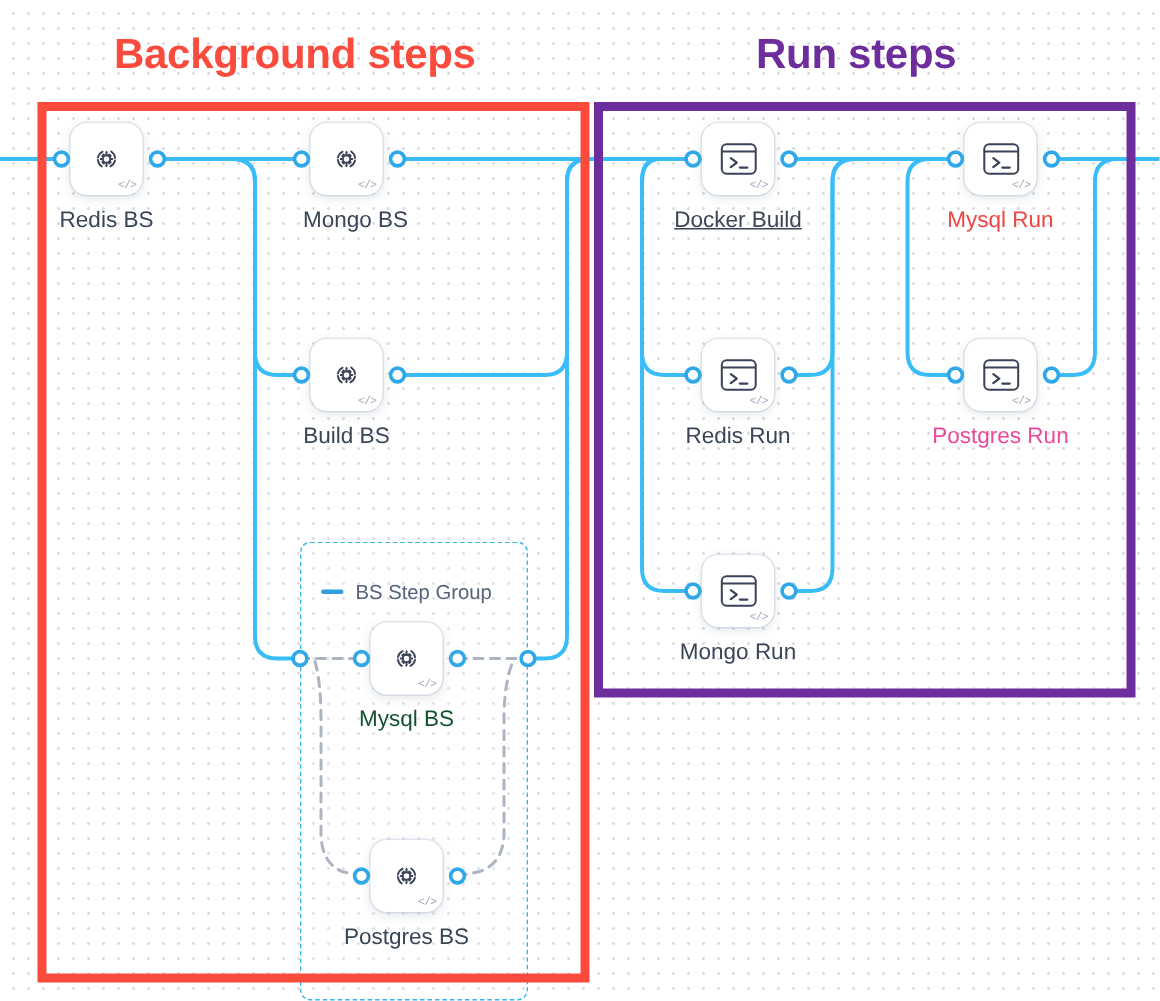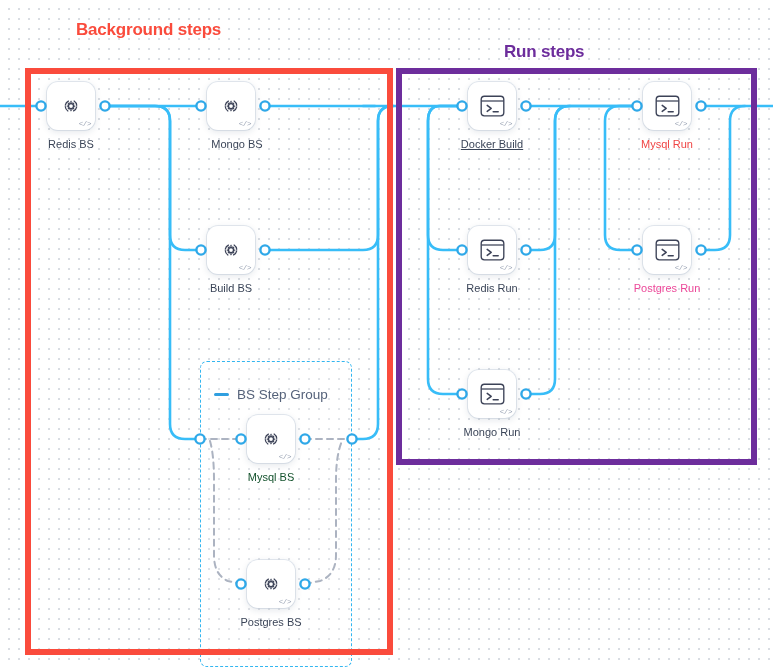--- a/index.html
+++ b/index.html
@@ -19,25 +19,25 @@
   #edge-layer{z-index:1;pointer-events:none;}
   #port-layer{z-index:5;pointer-events:none;}
 
   
   .section-frame{position:absolute;box-sizing:border-box;z-index:3;background:transparent;}
   .section-frame.bg{border:6px solid #fa4b3c;}
   .section-frame.run{border:6px solid #6d2d9c;}
 
   .section-title{
     position:absolute;z-index:6;
-    font-size:17px;font-weight:bold;letter-spacing:-0.2px;
+    font-size:28px;font-weight:bold;letter-spacing:-0.2px;
     white-space:nowrap;
   }
   .section-title.bg{color:#fa4b3c;}
-  .section-title.run{color:#6d2d9c;margin-top:22px;}
+  .section-title.run{color:#6d2d9c;}
 
   
   .group-box{
     position:absolute;box-sizing:border-box;z-index:2;
     border:1.4px dashed #33b6f0;border-radius:7px;
     background:rgba(255,255,255,0.18);
   }
   .group-header{
     position:absolute;z-index:6;display:flex;align-items:center;gap:8px;
     font-size:13.5px;color:#55627a;white-space:nowrap;
@@ -58,21 +58,21 @@
   .node-card .glyph{display:block;}
   .node-code{
     position:absolute;right:4px;bottom:2px;
     font-size:7.5px;line-height:7.5px;color:#9aa3b4;
     font-family:"Liberation Mono","DejaVu Sans Mono",monospace;
     letter-spacing:-0.4px;
   }
   .node-label{
     position:absolute;left:50%;transform:translateX(-50%);
     top:56px;white-space:nowrap;
-    font-size:11px;color:#3b4558;
+    font-size:15px;color:#3b4558;
   }
 </style>
 </head>
 <body>
 
 <div id="canvas">
 
   <svg class="layer" id="edge-layer" viewBox="0 0 773 667" xmlns="http://www.w3.org/2000/svg">
       <path d="M -10 106 L 41 106" fill="none" stroke-linecap="round" stroke="#38bdf8" stroke-width="2.6"></path>
       <path d="M 105 106 L 201 106" fill="none" stroke-linecap="round" stroke="#38bdf8" stroke-width="2.6"></path>

